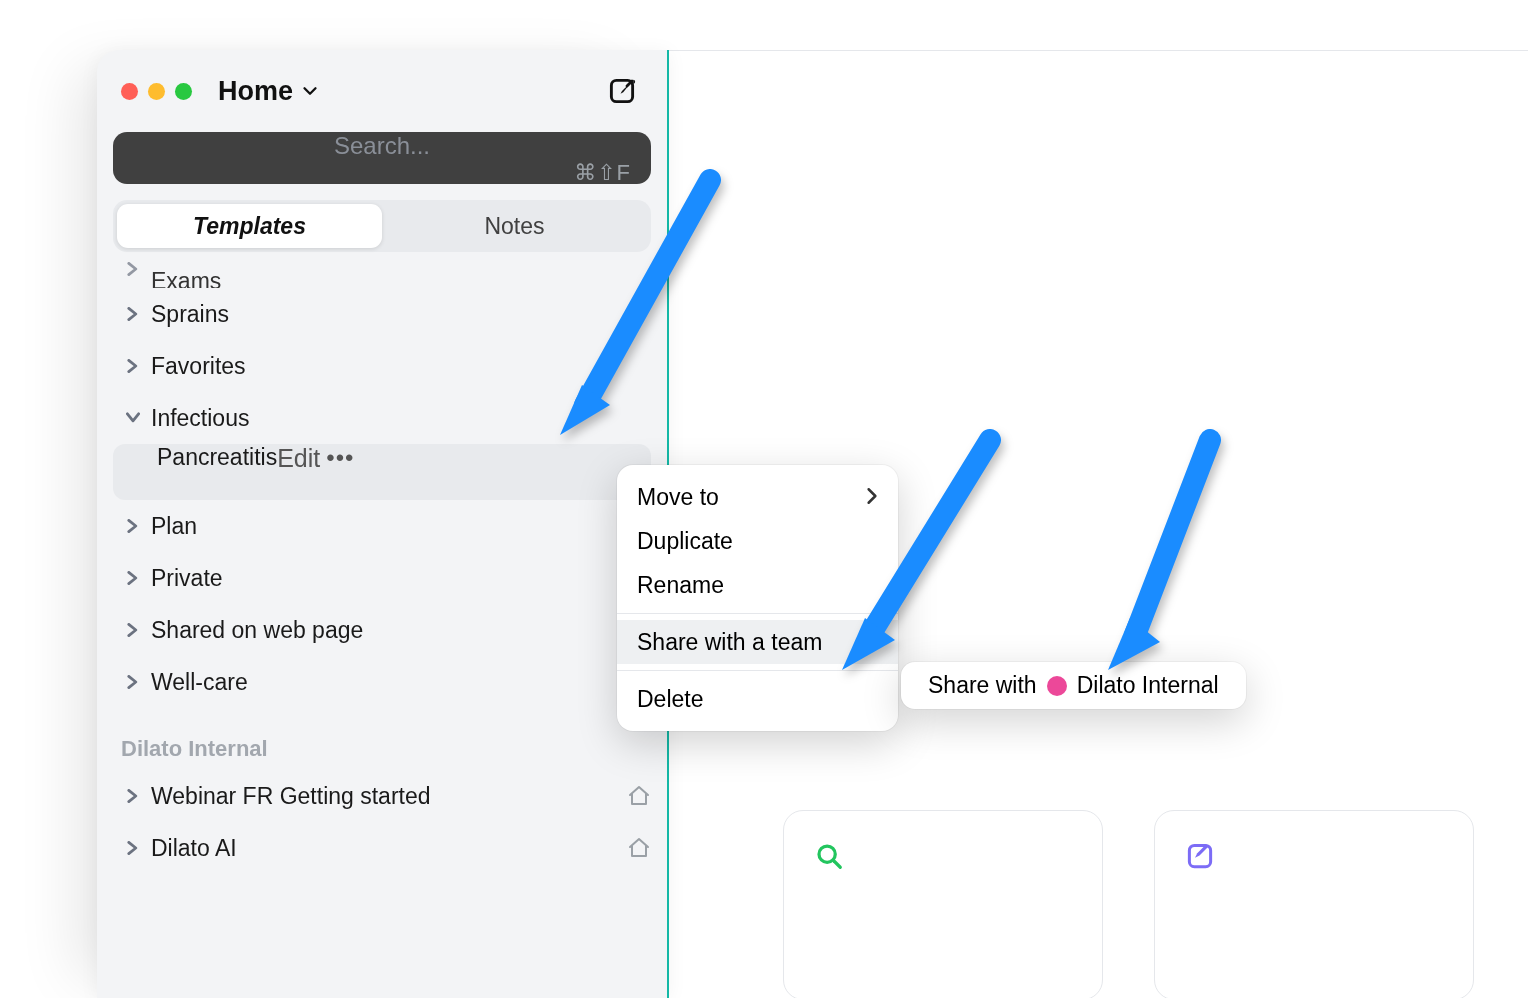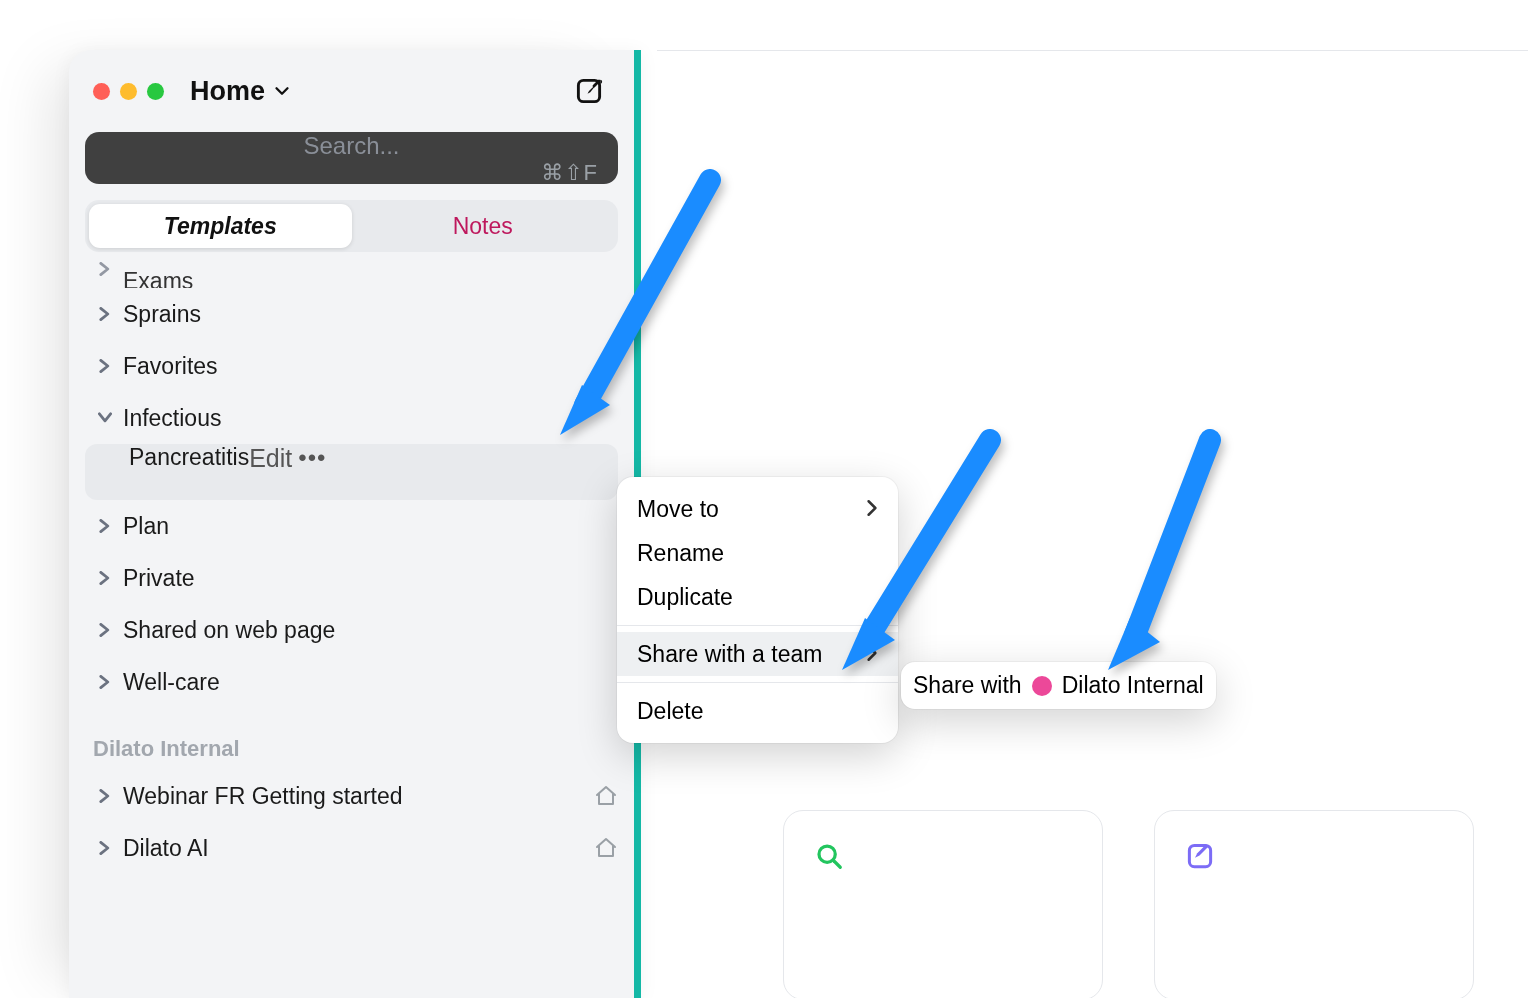--- a/index.html
+++ b/index.html
@@ -2,27 +2,27 @@
 <html><head>
 <meta charset="utf-8">
 <style>
   * { box-sizing: border-box; margin: 0; padding: 0; }
   html, body { width: 1528px; height: 998px; font-family: -apple-system, BlinkMacSystemFont, "Segoe UI", Helvetica, Arial, sans-serif; background: #fff; overflow: hidden; }
   .canvas { position: relative; width: 1528px; height: 998px; }
 
   
   .sidebar {
     position: absolute;
-    left: 69px; top: 50px;
+    left: 97px; top: 50px;
     width: 572px; height: 948px;
     background: #f3f4f6;
     border-top-left-radius: 22px;
     border-top-right-radius: 0;
     box-shadow: -40px 0 60px -20px rgba(0,0,0,0.10), 0 2px 20px rgba(0,0,0,0.05);
-    border-right: 7px solid #14b8a6;
+    border-right: 2px solid #14b8a6;
     overflow: hidden;
   }
   .titlebar {
     display: flex; align-items: center;
     padding: 24px 28px 10px 24px;
   }
   .traffic { display: flex; gap: 10px; margin-right: 26px; }
   .dot { width: 17px; height: 17px; border-radius: 50%; }
   .dot.red { background: #ff5f57; }
   .dot.yellow { background: #febc2e; }
@@ -46,21 +46,21 @@
   .segmented {
     margin: 16px 16px 0 16px;
     height: 52px;
     background: #e8eaed;
     border-radius: 14px;
     display: flex; align-items: center; padding: 4px;
   }
   .seg {
     flex: 1; height: 44px; border-radius: 11px;
     display:flex; align-items:center; justify-content:center;
-    font-size: 23px; color: #be185d; cursor: pointer;
+    font-size: 23px; color: #404040; cursor: pointer;
   }
   .seg.active { background: #fff; color: #111; font-weight: 600; box-shadow: 0 1px 4px rgba(0,0,0,0.12); font-style: italic; }
 
   .tree { margin-top: 10px; font-size: 23px; color: #1a1a1a; }
   .row { display:flex; align-items:center; height: 52px; padding-left: 24px; padding-right: 16px; }
   .row .arrow { width: 24px; display:flex; align-items:center; justify-content:center; color:#6b7280; }
   .row .label { padding-left: 6px; }
   .row .spacer { flex:1; }
   .row.top-cut { height: 26px; overflow:hidden; align-items:flex-start; }
   .row.top-cut .label { transform: translateY(6px); color:#444; }
@@ -78,38 +78,38 @@
   .home-icon { width:24px; height:24px; color:#8a8f98; }
 
   
   .main-divider {
     position:absolute; left: 657px; top:50px; width: 880px; height: 8px;
     border-top: 1.5px solid #e5e7eb;
   }
 
   
   .menu {
-    position:absolute; left:617px; top:477px;
+    position:absolute; left:617px; top:465px;
     width: 281px; background:#fff; border-radius:16px;
     box-shadow: 0 12px 40px rgba(0,0,0,0.18), 0 0 0 1px rgba(0,0,0,0.04);
     padding: 10px 0;
     font-size: 23px;
   }
   .mrow { height:44px; display:flex; align-items:center; padding:0 20px; cursor:pointer; }
   .mrow .mlabel { flex:1; }
   .mrow .chev { color:#555; }
   .mrow.hover { background:#eef0f2; }
   .msep { height:1px; background:#e5e7eb; margin:6px 0; }
 
   
   .submenu {
     position:absolute; left: 901px; top: 662px;
     background:#fff; border-radius:14px;
     box-shadow: 0 12px 40px rgba(0,0,0,0.18), 0 0 0 1px rgba(0,0,0,0.04);
-    padding: 10px 12px; font-size:23px;
+    padding: 10px 27px; font-size:23px;
     display:flex; align-items:center; gap:10px;
   }
   .pill-dot { width:20px; height:20px; border-radius:50%; background:#ec4899; display:inline-block; }
 
   
   .arrow-svg { position:absolute; pointer-events:none; }
   .blue { fill:#1a8cff; }
   .blue-stroke { stroke:#1a8cff; stroke-width:22; stroke-linecap:round; fill:none; }
   .arrow-shadow { filter: drop-shadow(3px 6px 5px rgba(0,0,0,0.25)); }
 
@@ -299,24 +299,24 @@
   </div>
 
   <div class="menu">
     <div class="mrow">
       <span class="mlabel">Move to</span>
       <span class="chev"><svg width="12" height="18" viewBox="0 0 10 16">
             <path d="M2 2l6 6-6 6" stroke="#333" stroke-width="2.2" fill="none" stroke-linecap="round" stroke-linejoin="round"></path>
           </svg></span>
     </div>
     <div class="mrow">
+      <span class="mlabel">Duplicate</span>
+    </div>
+    <div class="mrow">
       <span class="mlabel">Rename</span>
-    </div>
-    <div class="mrow">
-      <span class="mlabel">Duplicate</span>
     </div>
     <div class="msep"></div>
     <div class="mrow hover">
       <span class="mlabel">Share with a team</span>
       <span class="chev"><svg width="12" height="18" viewBox="0 0 10 16">
             <path d="M2 2l6 6-6 6" stroke="#333" stroke-width="2.2" fill="none" stroke-linecap="round" stroke-linejoin="round"></path>
           </svg></span>
     </div>
     <div class="msep"></div>
     <div class="mrow">

